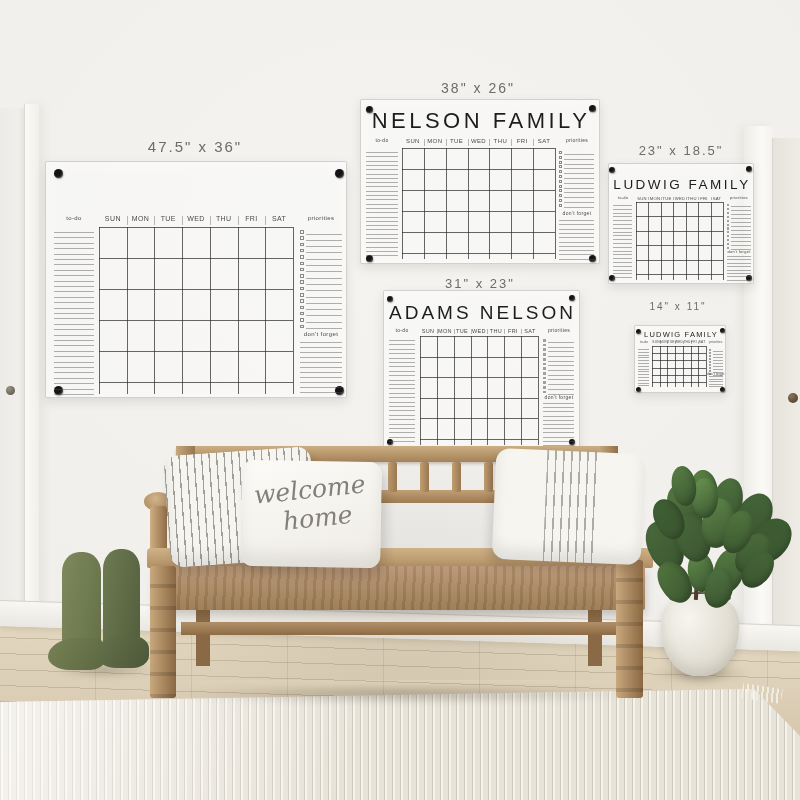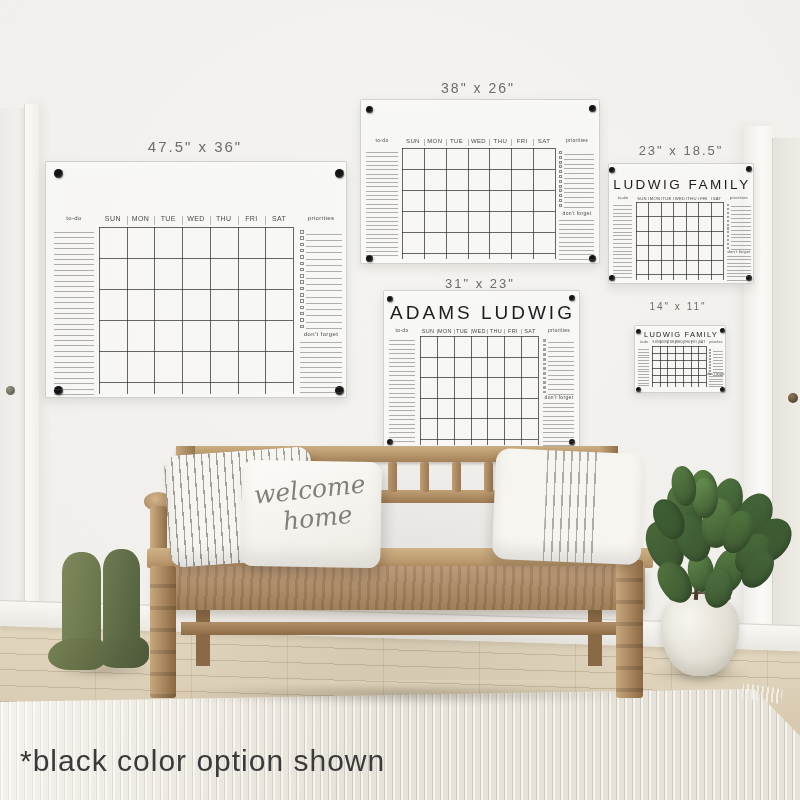--- a/index.html
+++ b/index.html
@@ -288,20 +288,21 @@
         <div class="hline thin" style="position: absolute; left: 254px; top: 220px; width: 42px; height: 1px;"></div>
         <div class="hline thin" style="position: absolute; left: 254px; top: 225px; width: 42px; height: 1px;"></div>
         <div class="hline thin" style="position: absolute; left: 254px; top: 230px; width: 42px; height: 1px;"></div>
       </div>
       <div class="cal-size" style="position: absolute; left: 478px; top: 80px; font-size: 14px; transform: translateX(-50%); color: rgb(110, 108, 104);">38" x 26"</div>
       <div class="cal-panel" style="position: absolute; left: 360px; top: 99px; width: 240px; height: 165px;">
         <div class="cal-dot" style="position: absolute; left: 4.5px; top: 5.5px; width: 7px; height: 7px;"></div>
         <div class="cal-dot" style="position: absolute; left: 227.5px; top: 4.5px; width: 7px; height: 7px;"></div>
         <div class="cal-dot" style="position: absolute; left: 4.5px; top: 154.5px; width: 7px; height: 7px;"></div>
         <div class="cal-dot" style="position: absolute; left: 227.5px; top: 154.5px; width: 7px; height: 7px;"></div>
+        <div class="cal-title" style="position: absolute; left: 120px; top: 8px; font-size: 22px; transform: translateX(-50%); letter-spacing: 3.5px;">NELSON FAMILY</div>
         <div class="cal-day" style="position: absolute; left: 51.9286px; top: 38px; font-size: 6px; transform: translateX(-50%);">SUN</div>
         <div class="cal-day" style="position: absolute; left: 73.7857px; top: 38px; font-size: 6px; transform: translateX(-50%);">MON</div>
         <div class="cal-day" style="position: absolute; left: 95.6429px; top: 38px; font-size: 6px; transform: translateX(-50%);">TUE</div>
         <div class="cal-day" style="position: absolute; left: 117.5px; top: 38px; font-size: 6px; transform: translateX(-50%);">WED</div>
         <div class="cal-day" style="position: absolute; left: 139.357px; top: 38px; font-size: 6px; transform: translateX(-50%);">THU</div>
         <div class="cal-day" style="position: absolute; left: 161.214px; top: 38px; font-size: 6px; transform: translateX(-50%);">FRI</div>
         <div class="cal-day" style="position: absolute; left: 183.071px; top: 38px; font-size: 6px; transform: translateX(-50%);">SAT</div>
         <div class="vline" style="position: absolute; left: 62.8571px; top: 39px; width: 1px; height: 7px; opacity: 0.45;"></div>
         <div class="vline" style="position: absolute; left: 84.7143px; top: 39px; width: 1px; height: 7px; opacity: 0.45;"></div>
         <div class="vline" style="position: absolute; left: 106.571px; top: 39px; width: 1px; height: 7px; opacity: 0.45;"></div>
@@ -384,21 +385,21 @@
         <div class="hline thin" style="position: absolute; left: 198px; top: 150.1px; width: 35px; height: 1px;"></div>
         <div class="hline thin" style="position: absolute; left: 198px; top: 154.4px; width: 35px; height: 1px;"></div>
         <div class="hline thin" style="position: absolute; left: 198px; top: 158.7px; width: 35px; height: 1px;"></div>
       </div>
       <div class="cal-size" style="position: absolute; left: 480px; top: 276px; font-size: 13px; transform: translateX(-50%); color: rgb(110, 108, 104);">31" x 23"</div>
       <div class="cal-panel" style="position: absolute; left: 383px; top: 290px; width: 197px; height: 158px;">
         <div class="cal-dot" style="position: absolute; left: 3px; top: 5px; width: 6px; height: 6px;"></div>
         <div class="cal-dot" style="position: absolute; left: 185px; top: 4px; width: 6px; height: 6px;"></div>
         <div class="cal-dot" style="position: absolute; left: 3px; top: 148px; width: 6px; height: 6px;"></div>
         <div class="cal-dot" style="position: absolute; left: 185px; top: 148px; width: 6px; height: 6px;"></div>
-        <div class="cal-title" style="position: absolute; left: 98.5px; top: 11px; font-size: 19px; transform: translateX(-50%); letter-spacing: 3px;">ADAMS LUDWIG</div>
+        <div class="cal-title" style="position: absolute; left: 98.5px; top: 11px; font-size: 19px; transform: translateX(-50%); letter-spacing: 3px;">ADAMS NELSON</div>
         <div class="cal-day" style="position: absolute; left: 44.4286px; top: 37px; font-size: 6px; transform-origin: center top; transform: translateX(-50%) scale(0.916667);">SUN</div>
         <div class="cal-day" style="position: absolute; left: 61.2857px; top: 37px; font-size: 6px; transform-origin: center top; transform: translateX(-50%) scale(0.916667);">MON</div>
         <div class="cal-day" style="position: absolute; left: 78.1429px; top: 37px; font-size: 6px; transform-origin: center top; transform: translateX(-50%) scale(0.916667);">TUE</div>
         <div class="cal-day" style="position: absolute; left: 95px; top: 37px; font-size: 6px; transform-origin: center top; transform: translateX(-50%) scale(0.916667);">WED</div>
         <div class="cal-day" style="position: absolute; left: 111.857px; top: 37px; font-size: 6px; transform-origin: center top; transform: translateX(-50%) scale(0.916667);">THU</div>
         <div class="cal-day" style="position: absolute; left: 128.714px; top: 37px; font-size: 6px; transform-origin: center top; transform: translateX(-50%) scale(0.916667);">FRI</div>
         <div class="cal-day" style="position: absolute; left: 145.571px; top: 37px; font-size: 6px; transform-origin: center top; transform: translateX(-50%) scale(0.916667);">SAT</div>
         <div class="vline" style="position: absolute; left: 52.8571px; top: 38px; width: 1px; height: 5px; opacity: 0.45;"></div>
         <div class="vline" style="position: absolute; left: 69.7143px; top: 38px; width: 1px; height: 5px; opacity: 0.45;"></div>
         <div class="vline" style="position: absolute; left: 86.5714px; top: 38px; width: 1px; height: 5px; opacity: 0.45;"></div>
@@ -719,14 +720,13 @@
         <div class="leaf" style="left: 702px; top: 498px; width: 32px; height: 50px; transform: rotate(4deg); background: linear-gradient(150deg, rgb(97, 136, 74), rgb(58, 85, 48));"></div>
         <div class="leaf" style="left: 724px; top: 510px; width: 28px; height: 44px; transform: rotate(18deg); background: linear-gradient(150deg, rgb(83, 121, 63), rgb(58, 85, 48));"></div>
         <div class="leaf" style="left: 692px; top: 478px; width: 26px; height: 40px; transform: rotate(-4deg); background: linear-gradient(150deg, rgb(107, 150, 82), rgb(58, 85, 48));"></div>
         <div class="leaf" style="left: 655px; top: 498px; width: 28px; height: 42px; transform: rotate(-30deg); background: linear-gradient(150deg, rgb(63, 96, 52), rgb(58, 85, 48));"></div>
         <div class="leaf" style="left: 745px; top: 550px; width: 26px; height: 40px; transform: rotate(34deg); background: linear-gradient(150deg, rgb(70, 103, 57), rgb(58, 85, 48));"></div>
         <div class="leaf" style="left: 705px; top: 568px; width: 28px; height: 40px; transform: rotate(8deg); background: linear-gradient(150deg, rgb(80, 116, 66), rgb(58, 85, 48));"></div>
         <div class="leaf" style="left: 672px; top: 466px; width: 24px; height: 40px; transform: rotate(-12deg); background: linear-gradient(150deg, rgb(90, 129, 70), rgb(58, 85, 48));"></div>
       </div>
   </div>
 
-  <div class="footnote">*black color option shown</div>
 </div>
 
 </body></html>

